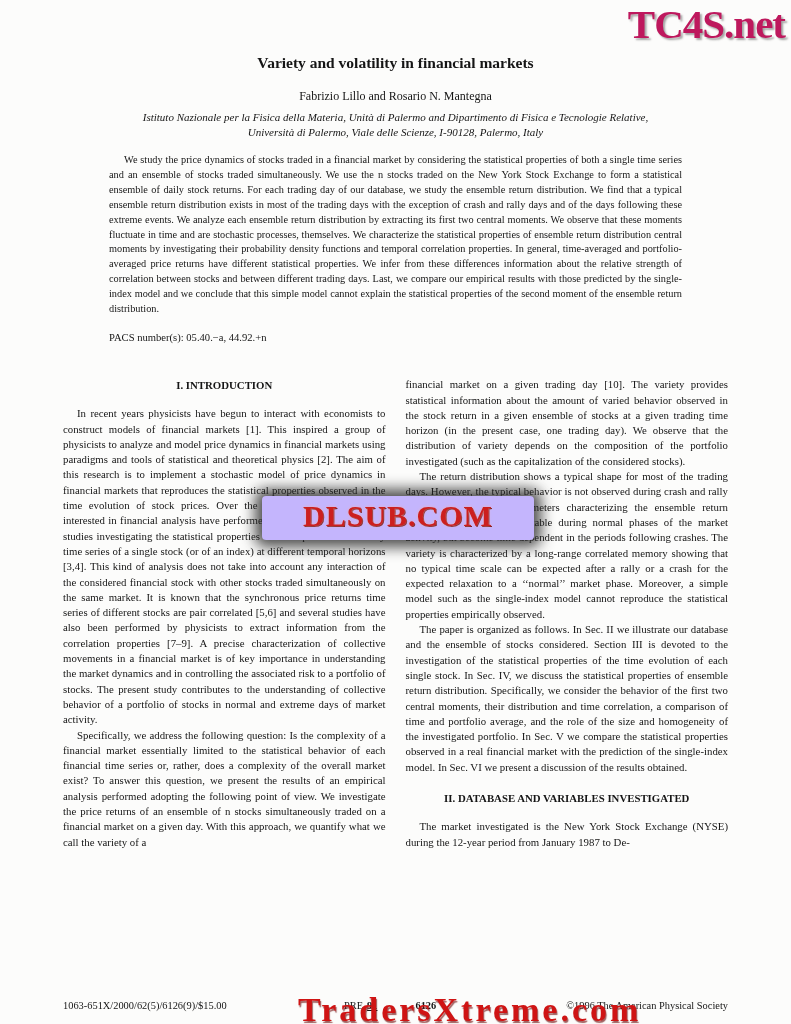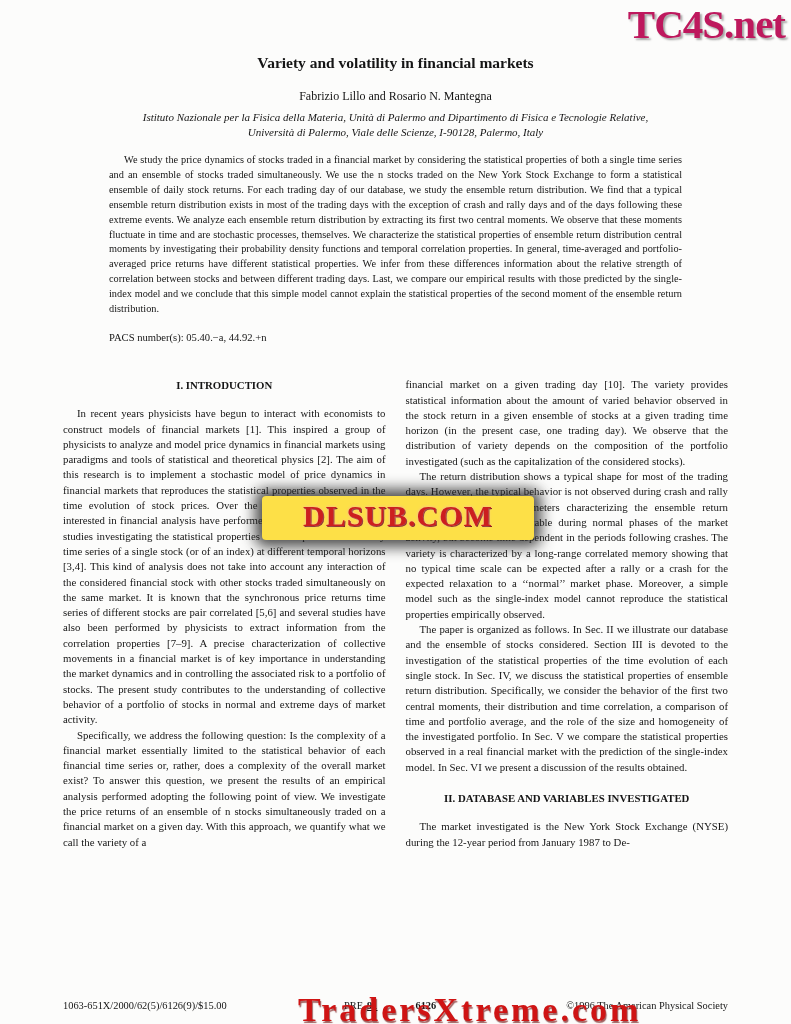--- a/index.html
+++ b/index.html
@@ -108,21 +108,21 @@
     color: #be185d;
     text-shadow: 2px 2px 2px rgba(60,60,60,0.45);
     z-index: 5;
   }
   .wm-dlsub {
     position: absolute;
     top: 496px;
     left: 262px;
     width: 272px;
     height: 44px;
-    background: #fde047;
+    background: #c4b5fd;
     border-radius: 4px;
     box-shadow: 0 0 14px 7px rgba(35,35,35,0.8);
     color: #cc1f1f;
     font-family: "Liberation Serif", serif;
     font-weight: bold;
     font-size: 30px;
     line-height: 40px;
     text-align: center;
     letter-spacing: 1px;
     text-shadow: 0 0 3px #f0b0b0, 1px 1px 0 #6e0d0d;

